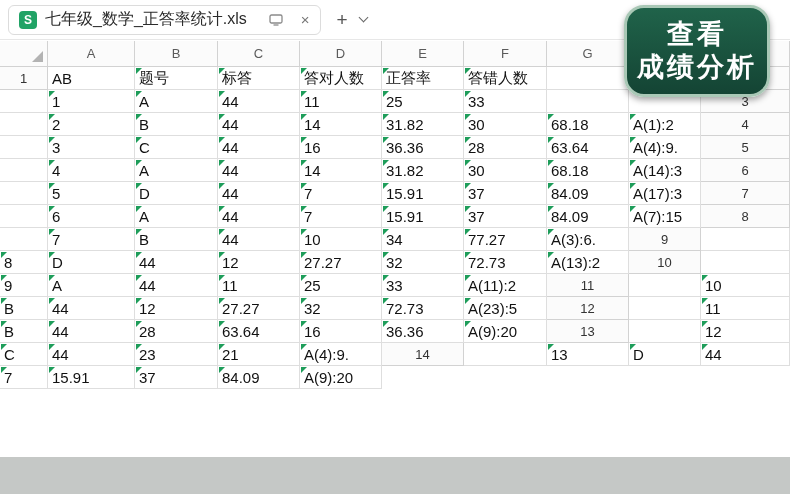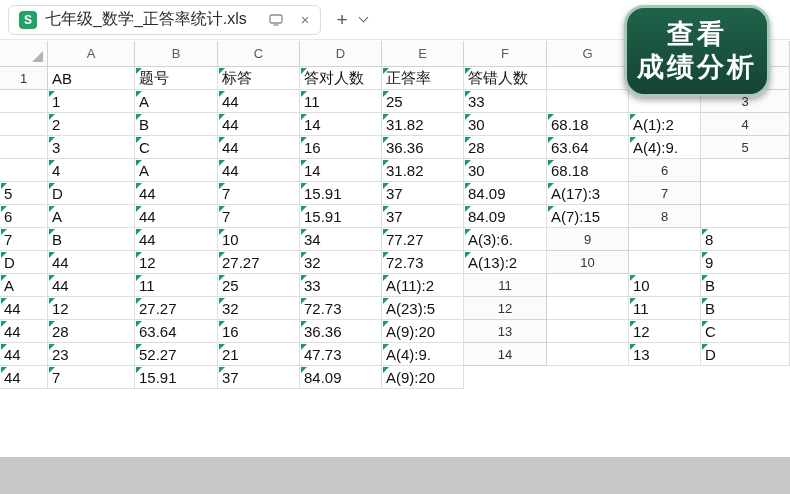--- a/index.html
+++ b/index.html
@@ -149,20 +149,21 @@
       <div class="dc">A(4):9.<i class="tri"></i></div>
       <div class="hc rowhead">5</div>
       <div class="dc"></div>
       <div class="dc">4<i class="tri"></i></div>
       <div class="dc">A<i class="tri"></i></div>
       <div class="dc">44<i class="tri"></i></div>
       <div class="dc">14<i class="tri"></i></div>
       <div class="dc">31.82<i class="tri"></i></div>
       <div class="dc">30<i class="tri"></i></div>
       <div class="dc">68.18<i class="tri"></i></div>
+      <div class="dc">A(14):3<i class="tri"></i></div>
       <div class="hc rowhead">6</div>
       <div class="dc"></div>
       <div class="dc">5<i class="tri"></i></div>
       <div class="dc">D<i class="tri"></i></div>
       <div class="dc">44<i class="tri"></i></div>
       <div class="dc">7<i class="tri"></i></div>
       <div class="dc">15.91<i class="tri"></i></div>
       <div class="dc">37<i class="tri"></i></div>
       <div class="dc">84.09<i class="tri"></i></div>
       <div class="dc">A(17):3<i class="tri"></i></div>
@@ -223,23 +224,21 @@
       <div class="dc">63.64<i class="tri"></i></div>
       <div class="dc">16<i class="tri"></i></div>
       <div class="dc">36.36<i class="tri"></i></div>
       <div class="dc">A(9):20<i class="tri"></i></div>
       <div class="hc rowhead">13</div>
       <div class="dc"></div>
       <div class="dc">12<i class="tri"></i></div>
       <div class="dc">C<i class="tri"></i></div>
       <div class="dc">44<i class="tri"></i></div>
       <div class="dc">23<i class="tri"></i></div>
-      <div class="dc">52.27<i class="tri"></i></div>
       <div class="dc">21<i class="tri"></i></div>
-      <div class="dc">47.73<i class="tri"></i></div>
       <div class="dc">A(4):9.<i class="tri"></i></div>
       <div class="hc rowhead">14</div>
       <div class="dc"></div>
       <div class="dc">13<i class="tri"></i></div>
       <div class="dc">D<i class="tri"></i></div>
       <div class="dc">44<i class="tri"></i></div>
       <div class="dc">7<i class="tri"></i></div>
       <div class="dc">15.91<i class="tri"></i></div>
       <div class="dc">37<i class="tri"></i></div>
       <div class="dc">84.09<i class="tri"></i></div>

